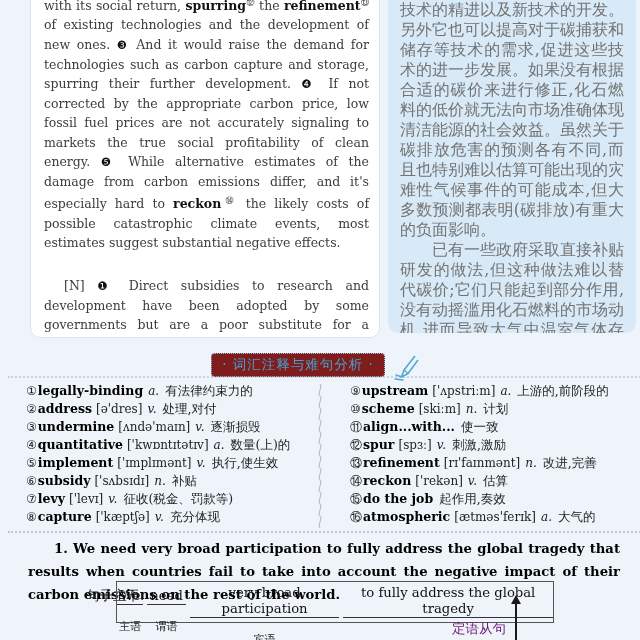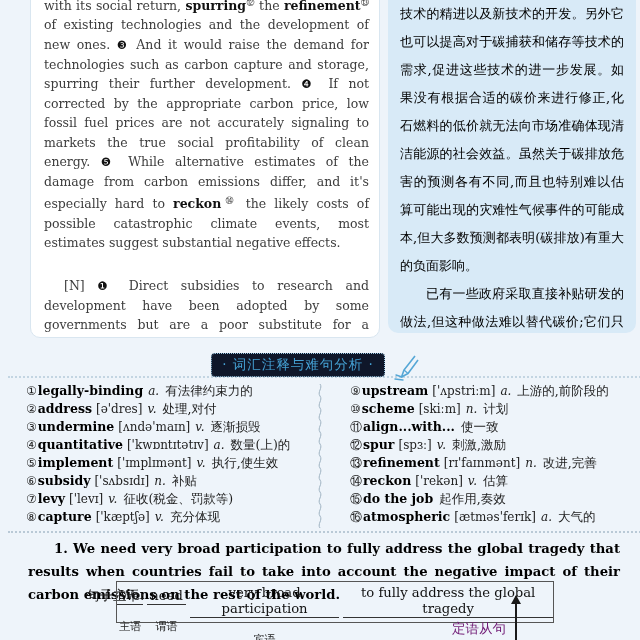--- a/index.html
+++ b/index.html
@@ -11,30 +11,30 @@
           border:1px solid #d9e6f0;border-radius:10px;box-sizing:border-box;
           padding:22px 10px 10px 13px;overflow:hidden;}
   .en-p{margin:0;font-size:12.5px;line-height:19.2px;color:#3d3d3d;text-align:justify;}
   .en-p.second{margin-top:24px;text-indent:1.6em;}
   .en-p b{color:#111;}
   .en-p sup{font-size:8px;color:#333;}
   .marker{font-family:"DejaVu Sans",sans-serif;font-size:11.5px;color:#111;}
 
   .zh-box{position:absolute;left:388px;top:-30px;width:248px;height:363px;background:#d8eaf7;
           border-radius:10px;box-sizing:border-box;padding:30px 12px 10px 12px;overflow:hidden;}
-  .zh-p{margin:0;font-size:13px;line-height:28px;color:#000000;text-align:justify;}
+  .zh-p{margin:0;font-size:16px;line-height:20px;color:#737373;text-align:justify;}
   .zh-p.second{text-indent:2em;}
 
   
   .rule-dotted{position:absolute;left:8px;right:8px;border-top:2px dotted #c3d5e2;}
   .rule-top{top:376px;}
   .rule-bottom{top:531px;border-top:2px dotted #b9c9d6;}
   .divider-wrap{position:absolute;left:0;top:348px;width:640px;display:flex;
                 justify-content:center;align-items:center;transform:translateX(-4px);}
-  .divider-pill{border:1px dotted #9cc9e4;border-radius:4px;background:#0f172a;
+  .divider-pill{border:1px dotted #9cc9e4;border-radius:4px;background:#7f1d1d;
                 color:#45a1d4;font-size:13.5px;padding:2px 10px;letter-spacing:1px;
                 font-family:"DejaVu Sans",sans-serif;}
   .pen{margin-left:8px;margin-top:6px;}
 
   
   .vocab-col{position:absolute;top:382px;}
   .vocab-left{left:26px;width:288px;}
   .vocab-right{left:350px;width:300px;}
   .vrow{height:18px;line-height:18px;white-space:nowrap;font-size:12.5px;color:#1d1d1d;}
   .vnum{font-family:"DejaVu Sans",sans-serif;font-size:12px;margin-right:1px;}

